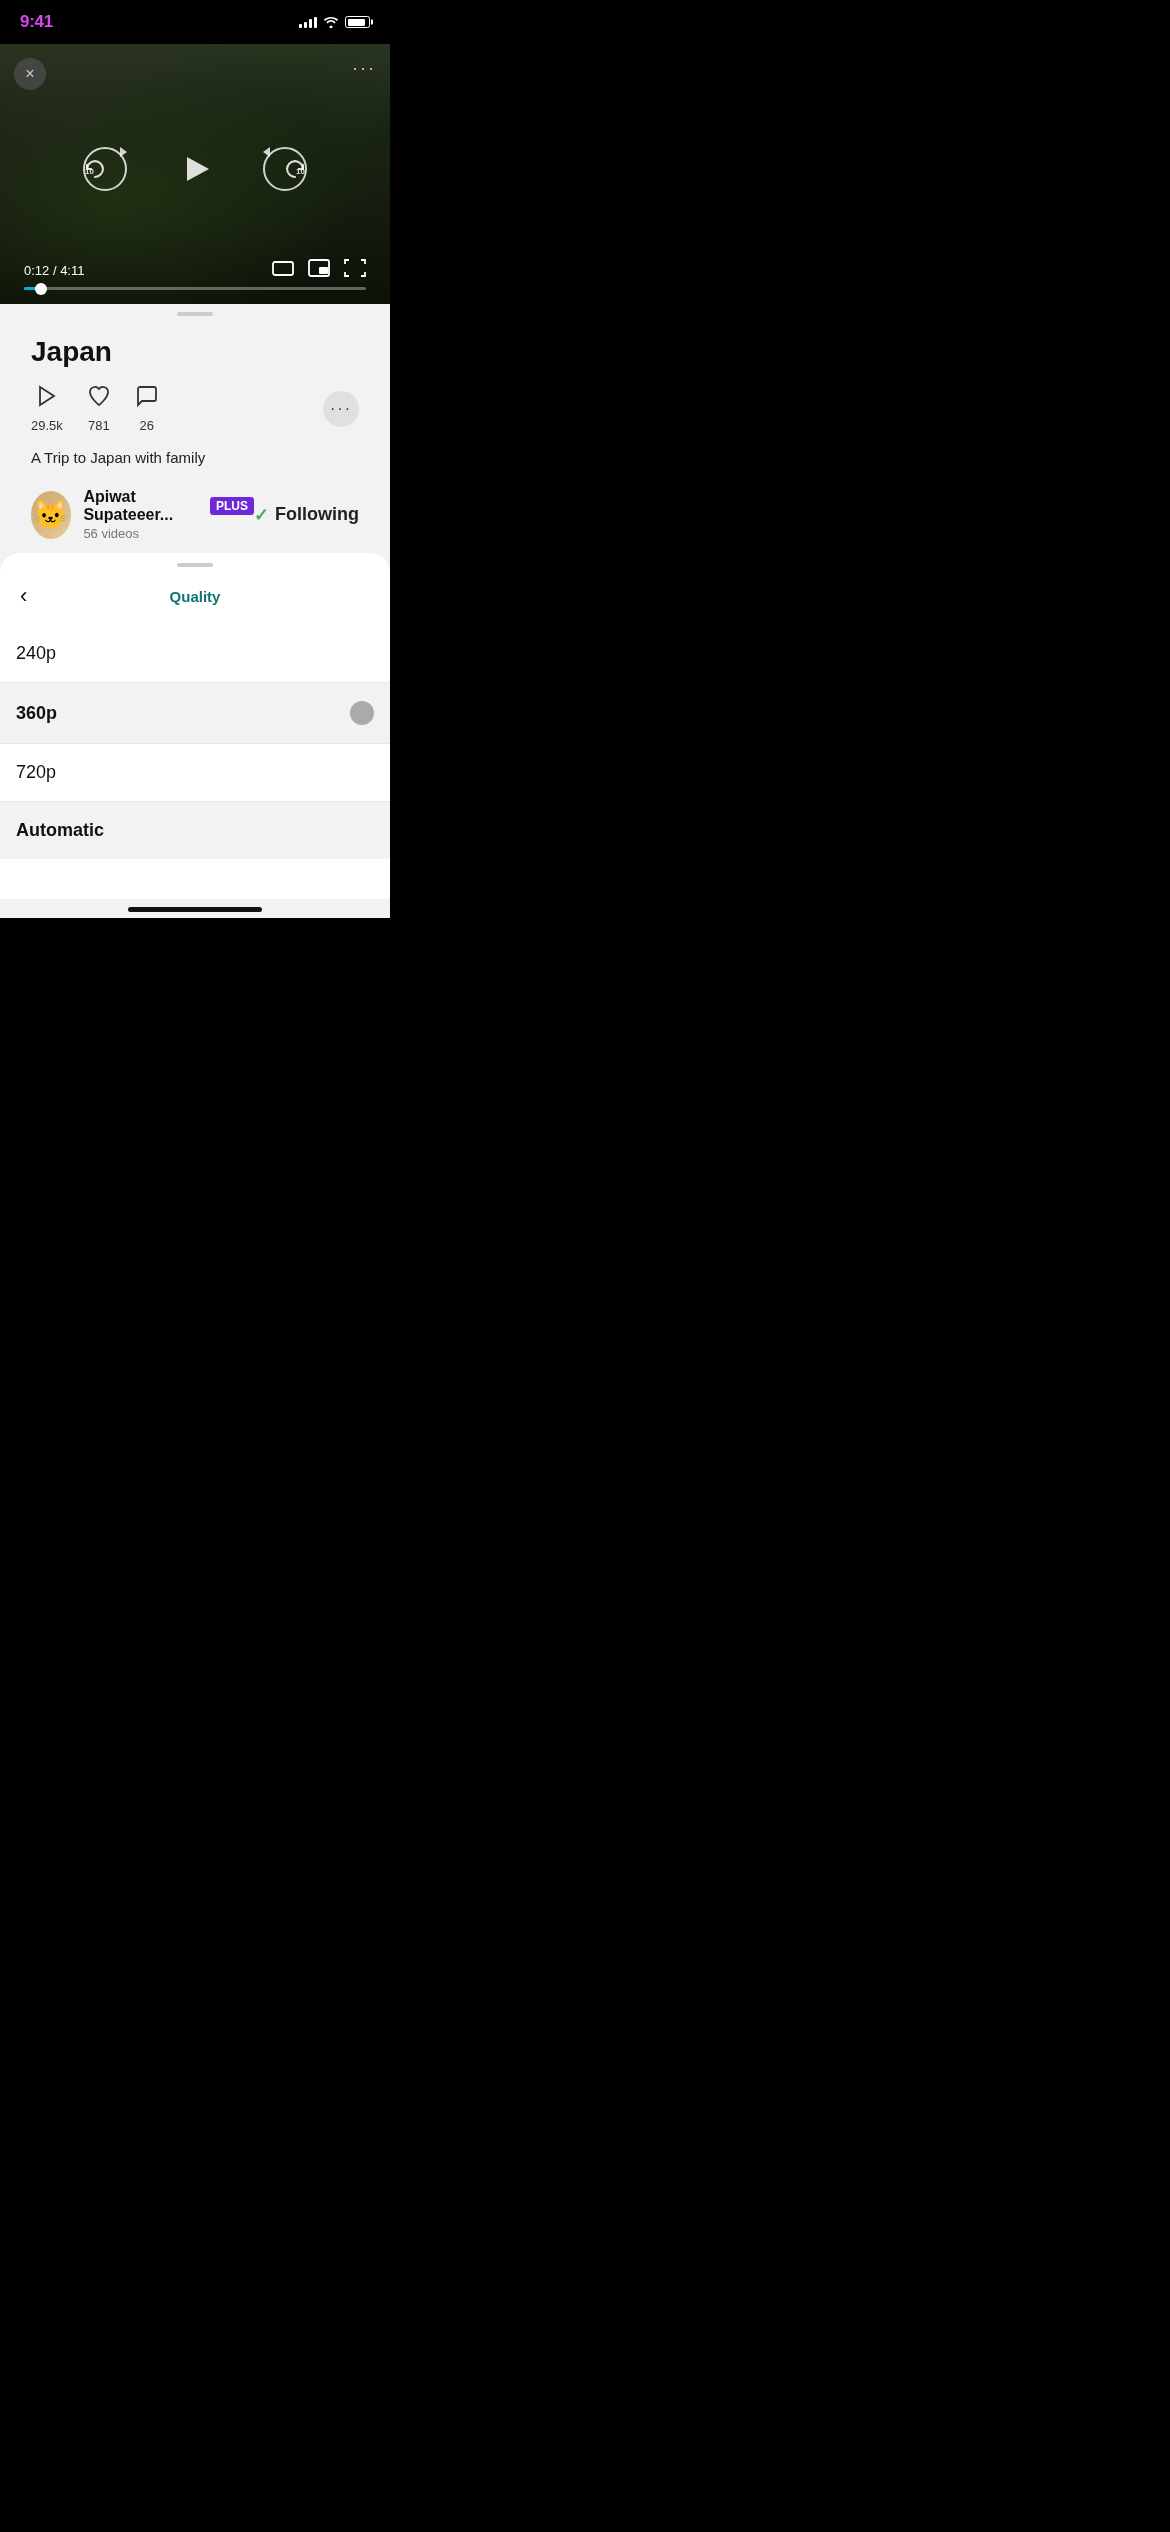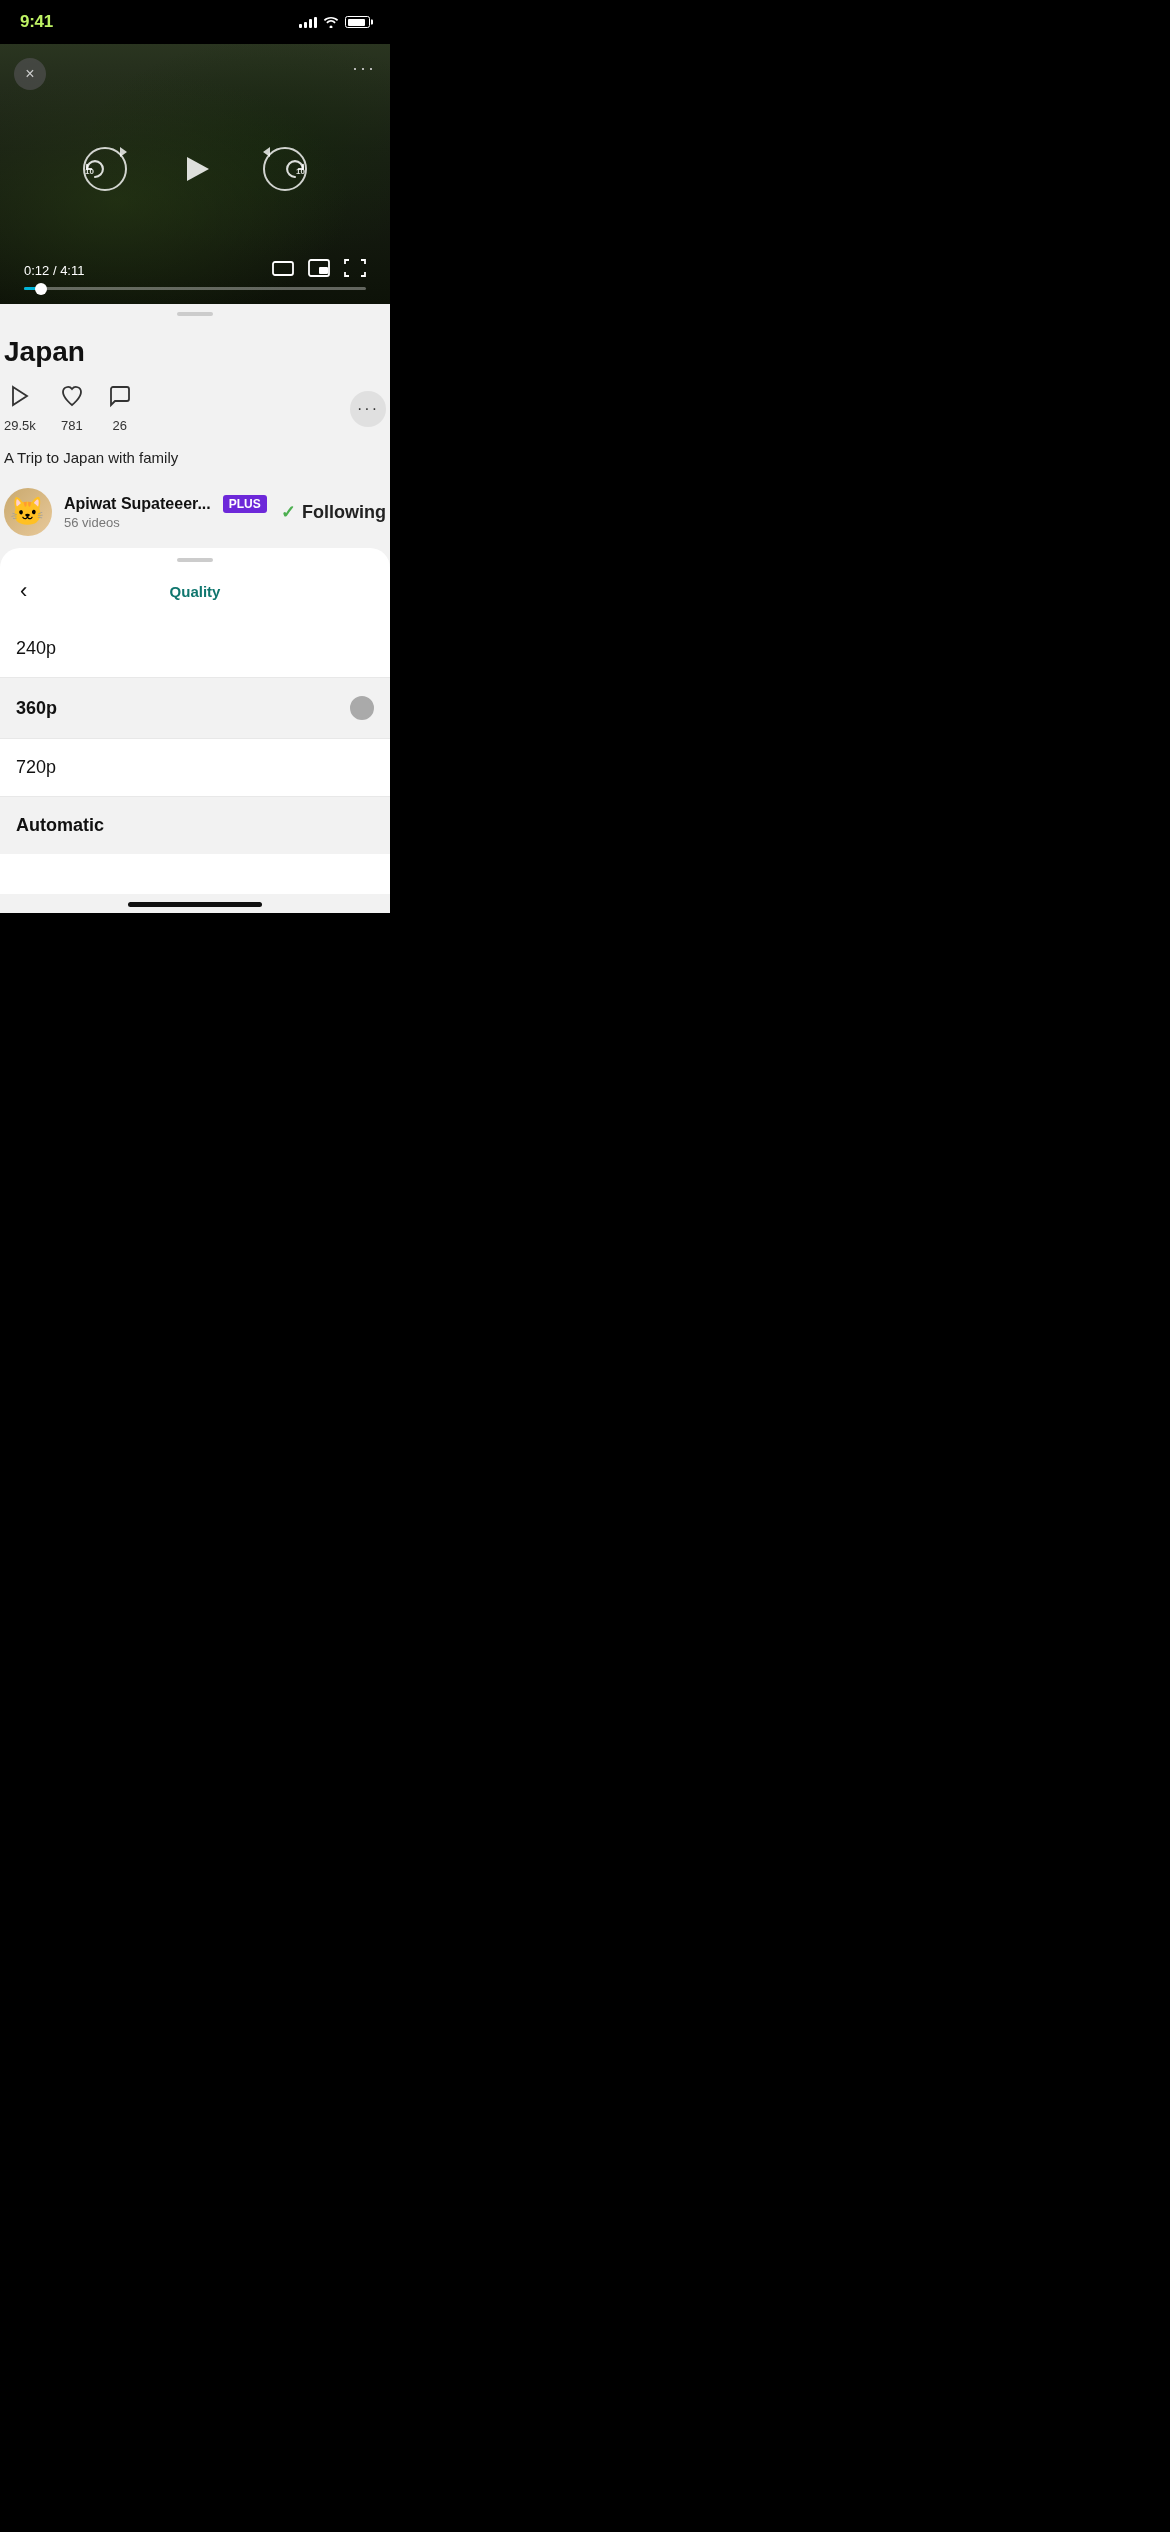--- a/index.html
+++ b/index.html
@@ -19,21 +19,21 @@
       background: #000;
       height: 44px;
       display: flex;
       align-items: center;
       justify-content: space-between;
       padding: 0 20px;
     }
     .status-time {
       font-size: 17px;
       font-weight: 600;
-      color: #bef264;
+      color: #d946ef;
       letter-spacing: -0.3px;
     }
     .status-icons {
       display: flex;
       align-items: center;
       gap: 6px;
     }
     .signal-bars {
       display: flex;
       align-items: flex-end;
@@ -224,21 +224,21 @@
       padding: 8px 0 4px;
     }
     .drag-pill {
       width: 36px;
       height: 4px;
       background: #ccc;
       border-radius: 2px;
     }
     .video-title-section {
       background: #f2f2f2;
-      padding: 16px 4px 12px;
+      padding: 16px 31px 12px;
     }
     .video-title {
       font-size: 28px;
       font-weight: 700;
       color: #111;
       margin-bottom: 16px;
     }
     .video-stats-row {
       display: flex;
       align-items: center;

